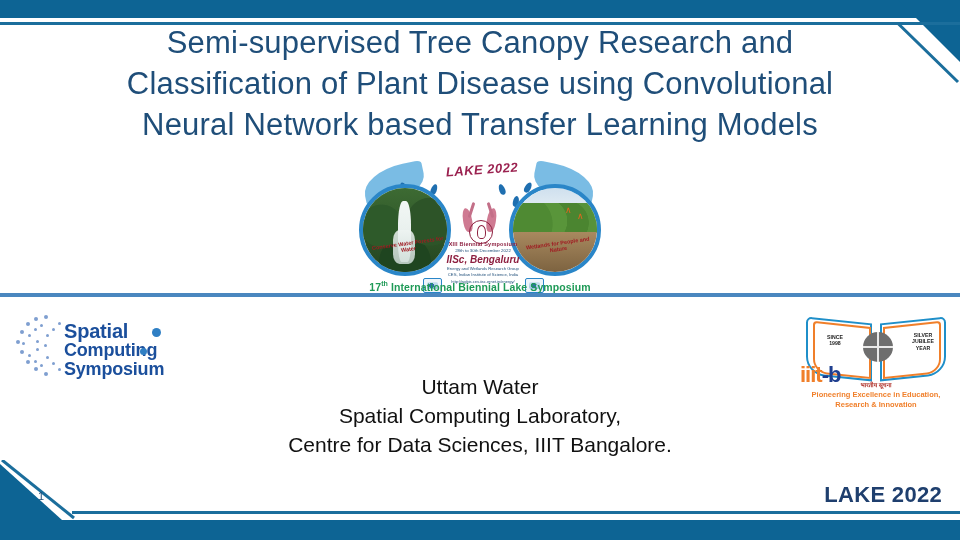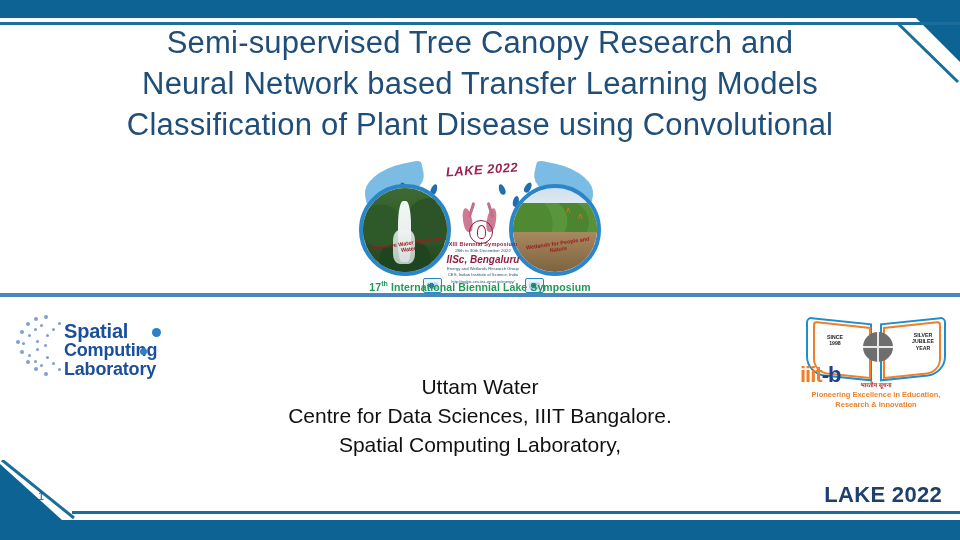--- a/index.html
+++ b/index.html
@@ -205,22 +205,22 @@
 
   <div class="top-band"></div>
   <div class="top-wedge"></div>
   <div class="top-rule"></div>
   <svg class="top-diag-line" viewBox="0 0 120 62" preserveAspectRatio="none">
     <polyline points="0,1.5 58,1.5 118,60" fill="none" stroke="#1b6e9c" stroke-width="3"></polyline>
   </svg>
 
   <div class="title-wrap">
     <div class="title-line">Semi-supervised Tree Canopy Research and</div>
+    <div class="title-line">Classification of Plant Disease using Convolutional</div>
     <div class="title-line">Neural Network based Transfer Learning Models</div>
-    <div class="title-line">Classification of Plant Disease using Convolutional</div>
   </div>
 
   <div class="conf-logo">
     <div class="conf-inner">
       <div class="fin l"></div>
       <div class="fin r"></div>
 
       <div class="leaf" style="left:44px;top:20px;transform:rotate(-30deg);"></div>
       <div class="leaf" style="left:58px;top:34px;transform:rotate(-10deg);"></div>
       <div class="leaf" style="left:74px;top:22px;transform:rotate(20deg);"></div>
@@ -297,21 +297,21 @@
       <i style="left:38px;top:14px;width:3px;height:3px;"></i>
       <i style="left:38px;top:48px;width:3px;height:3px;"></i>
       <i style="left:44px;top:8px;width:3px;height:3px;"></i>
       <i style="left:44px;top:54px;width:3px;height:3px;"></i>
       <i style="left:8px;top:28px;width:3px;height:3px;"></i>
       <i style="left:30px;top:30px;width:3px;height:3px;"></i>
     </div>
     <div class="sclab-txt">
       <div class="big">Spatial</div>
       <div>Computing</div>
-      <div>Laboratory</div>
+      <div>Symposium</div>
     </div>
     <div class="dotc" style="left:146px;top:20px;"></div>
     <div class="dotc" style="left:134px;top:40px;width:7px;height:7px;"></div>
   </div>
 
   <div class="iiitb">
     <div class="book">
       <div class="page lf"></div>
       <div class="page rt"></div>
       <div class="page2 lf"></div>
@@ -330,22 +330,22 @@
     <div class="iiitb-name"><span>iiit</span><span class="tb">-b</span></div>
     <div class="iiitb-hindi">भारतीय सूचना</div>
     <div class="iiitb-tag">
       <div>Pioneering Excellence in Education,</div>
       <div>Research &amp; Innovation</div>
     </div>
   </div>
 
   <div class="author">
     <div>Uttam Water</div>
+    <div>Spatial Computing Laboratory,</div>
     <div>Centre for Data Sciences, IIIT Bangalore.</div>
-    <div>Spatial Computing Laboratory,</div>
   </div>
 
   <div class="bot-band"></div>
   <div class="bot-wedge"></div>
   <div class="bot-rule"></div>
   <svg style="position:absolute;left:0;bottom:20px;width:80px;height:60px;" viewBox="0 0 80 60" preserveAspectRatio="none">
     <polyline points="2,0 74,58" fill="none" stroke="#1b6e9c" stroke-width="3"></polyline>
   </svg>
   <div class="page-num">1</div>
   <div class="brand">LAKE 2022</div>

